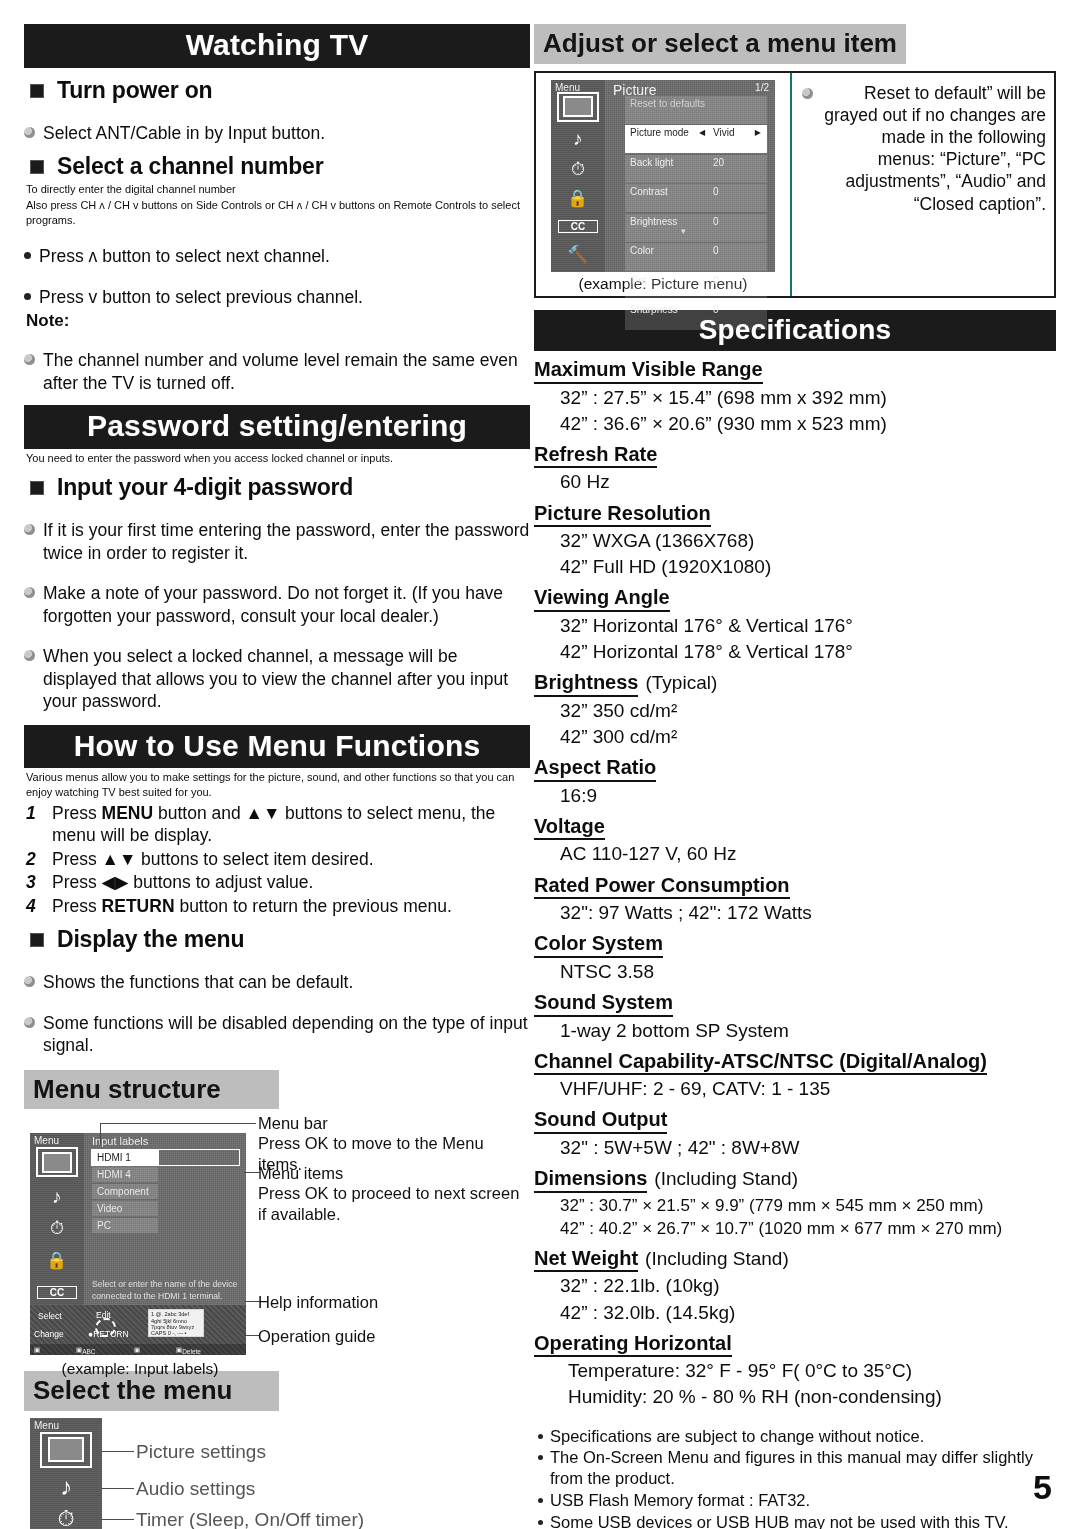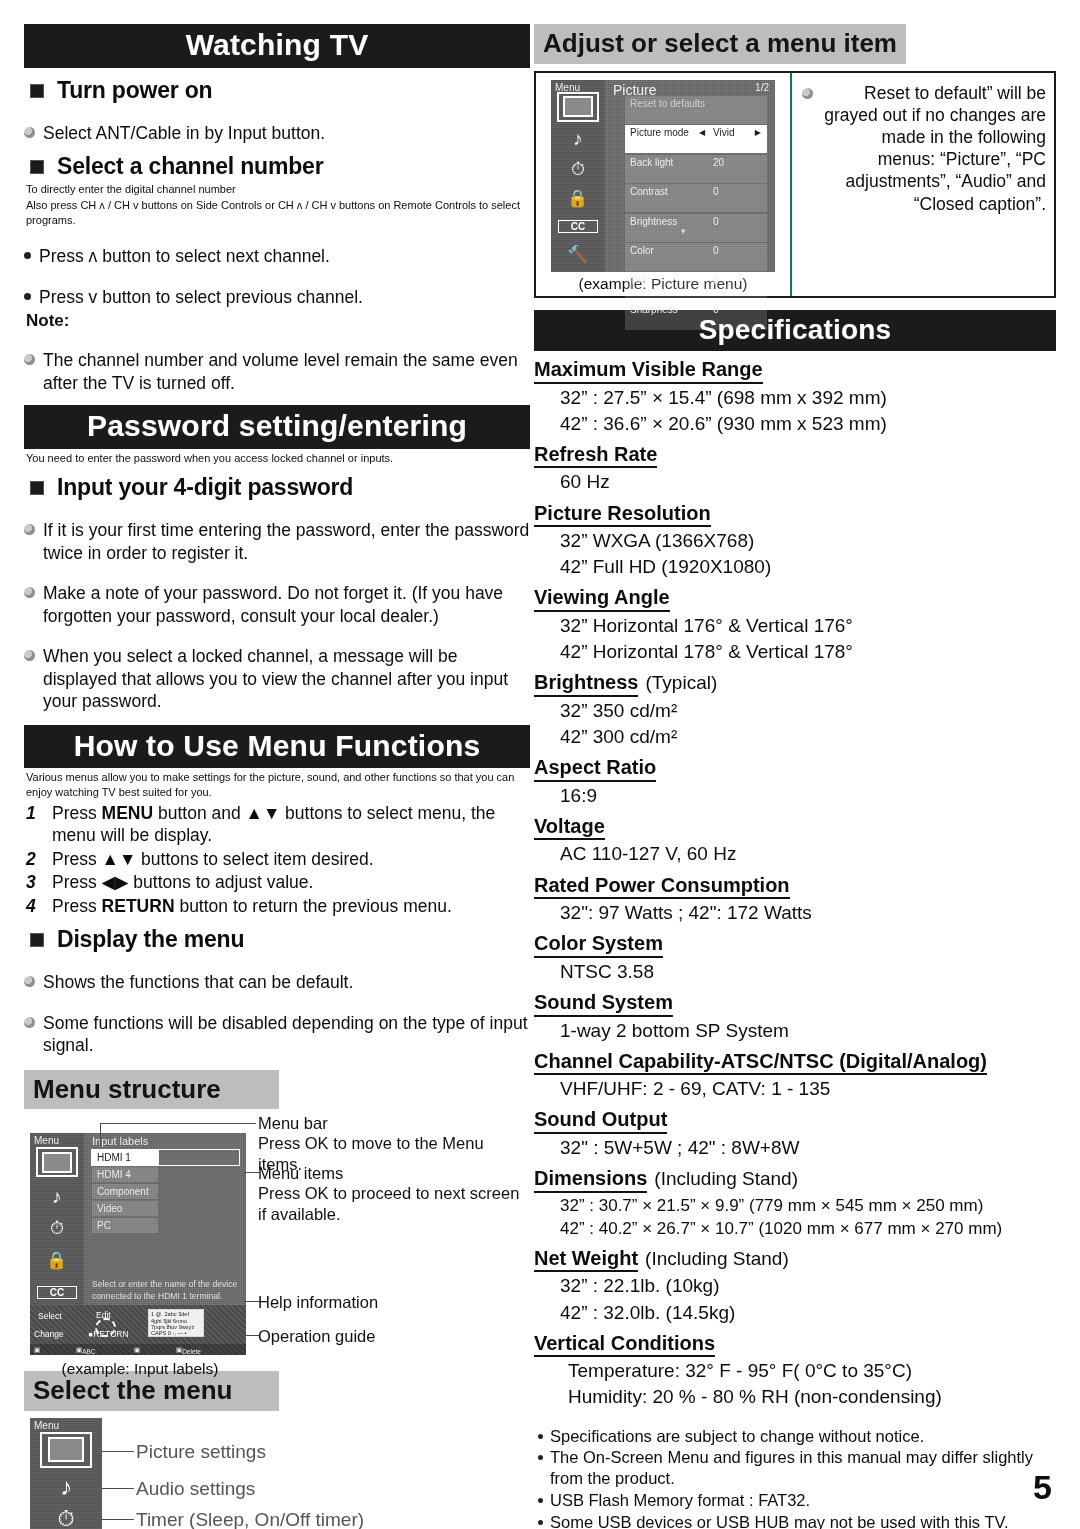--- a/index.html
+++ b/index.html
@@ -532,21 +532,21 @@
       <div class="spec-v" style="font-size:17px">32” : 30.7” × 21.5” × 9.9” (779 mm × 545 mm × 250 mm)</div>
       <div class="spec-v" style="font-size:17px">42” : 40.2” × 26.7” × 10.7” (1020 mm × 677 mm × 270 mm)</div>
 
       <div class="spec-hwrap">
         <span class="spec-h">Net Weight</span><span class="sfx">(Including Stand)</span>
       </div>
       <div class="spec-v">32” : 22.1lb. (10kg)</div>
       <div class="spec-v">42” : 32.0lb. (14.5kg)</div>
 
       <div class="spec-hwrap">
-        <span class="spec-h">Vertical Conditions</span>
+        <span class="spec-h">Operating Horizontal</span>
       </div>
       <div class="spec-v ind">Temperature: 32° F - 95° F( 0°C to 35°C)</div>
       <div class="spec-v ind">Humidity: 20 % - 80 % RH (non-condensing)</div>
     </div>
 
     <ul class="footnotes">
       <li>
           <span class="d"></span>
           <span>Specifications are subject to change without notice.</span>
         </li>

